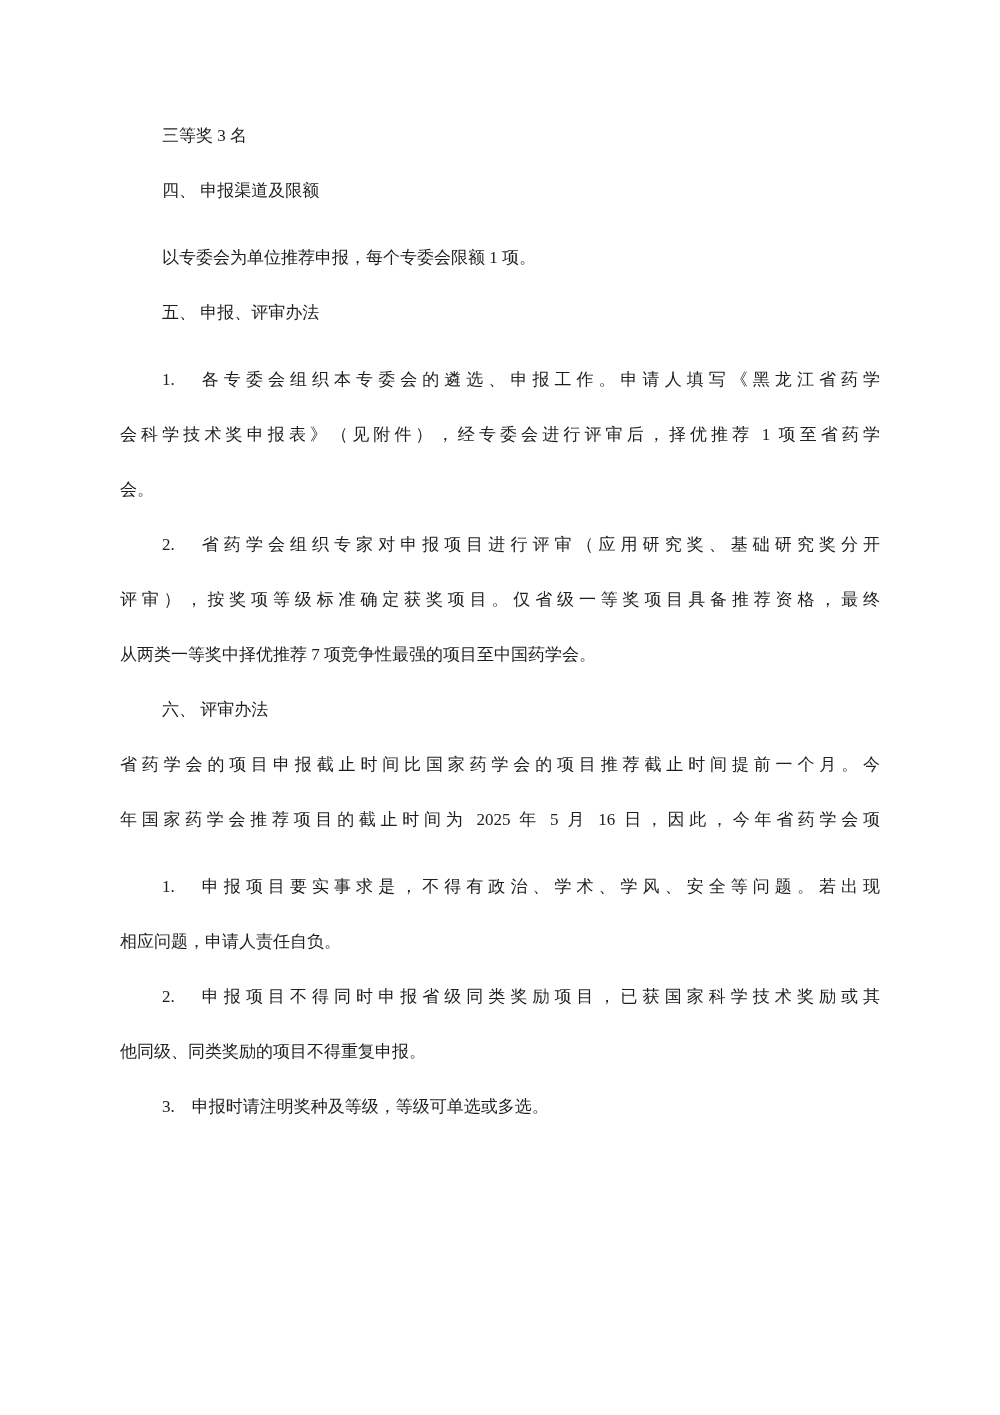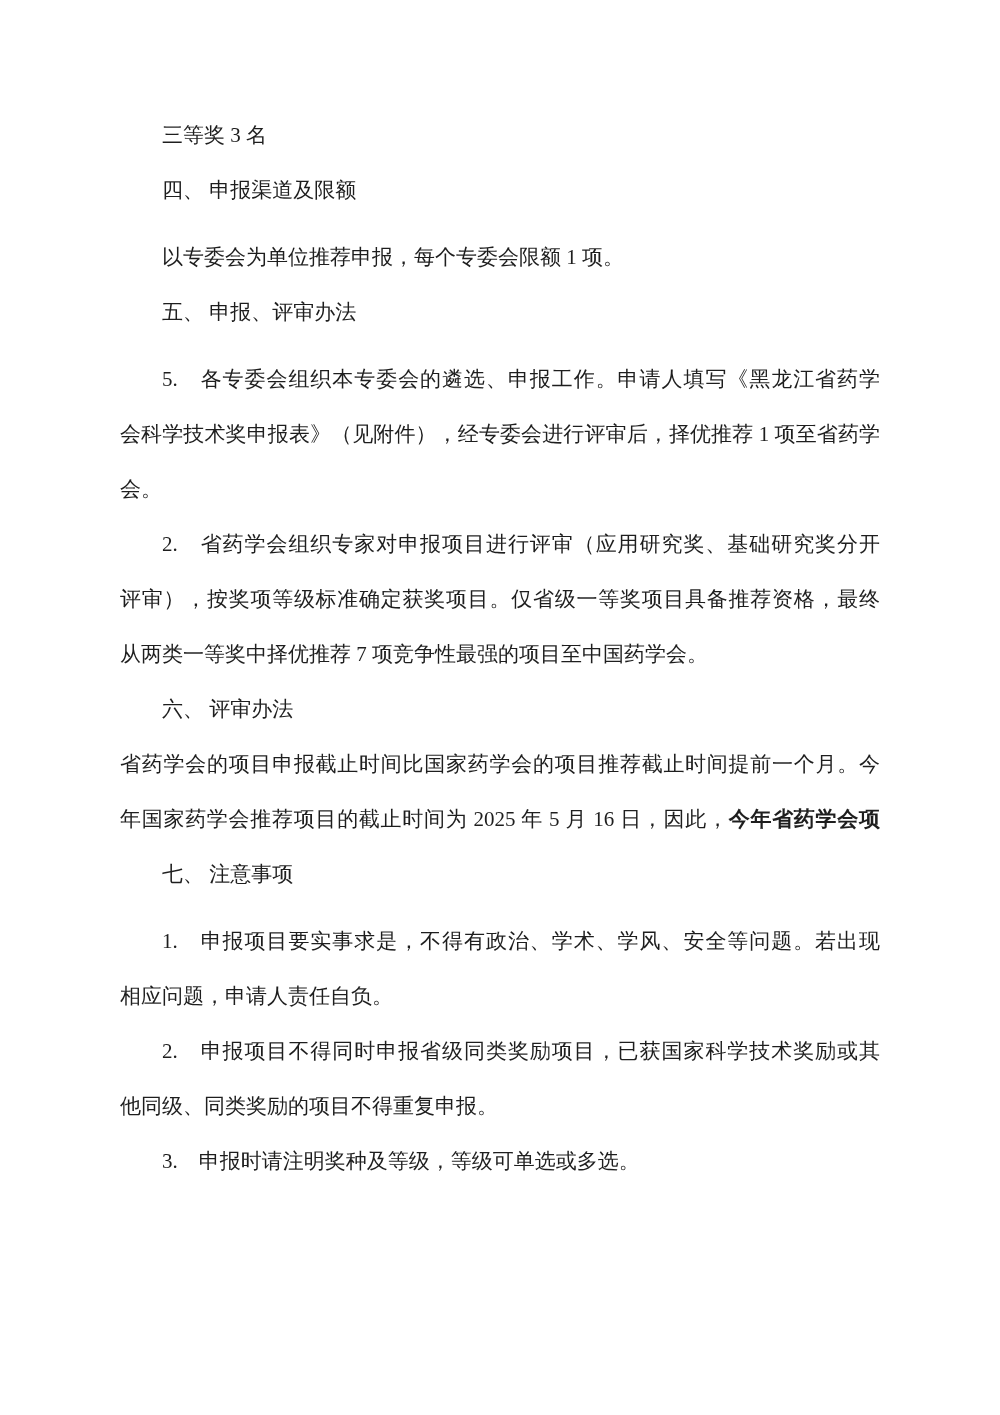--- a/index.html
+++ b/index.html
@@ -18,57 +18,56 @@
   }
   .content {
     position: absolute;
     left: 120px;
     top: 108px;
     width: 760px;
   }
   .line {
     height: 55px;
     line-height: 55px;
-    font-size: 21px;
+    font-size: 17px;
     white-space: nowrap;
     text-align: left;
   }
   .line.indent {
     text-indent: 42px;
   }
   .line.fill {
     white-space: normal;
     text-align: justify;
     text-align-last: justify;
   }
   .line.sp {
     margin-top: 12px;
   }
   .seg-bold {
-    font-weight: bold;
+    font-weight: normal;
   }
 </style>
 </head>
 <body>
 
 <div class="page">
   <div class="content" id="doc-lines">
       <div class="line indent"><span class="seg">三等奖 3 名</span></div>
       <div class="line indent"><span class="seg">四、 申报渠道及限额</span></div>
       <div class="line indent sp"><span class="seg">以专委会为单位推荐申报，每个专委会限额 1 项。</span></div>
       <div class="line indent"><span class="seg">五、 申报、评审办法</span></div>
-      <div class="line indent fill sp"><span class="seg">5.　各专委会组织本专委会的遴选、申报工作。申请人填写《黑龙江省药学</span></div>
+      <div class="line indent fill sp"><span class="seg">1.　各专委会组织本专委会的遴选、申报工作。申请人填写《黑龙江省药学</span></div>
       <div class="line fill"><span class="seg">会科学技术奖申报表》（见附件），经专委会进行评审后，择优推荐 1 项至省药学</span></div>
       <div class="line"><span class="seg">会。</span></div>
       <div class="line indent fill"><span class="seg">2.　省药学会组织专家对申报项目进行评审（应用研究奖、基础研究奖分开</span></div>
       <div class="line fill"><span class="seg">评审），按奖项等级标准确定获奖项目。仅省级一等奖项目具备推荐资格，最终</span></div>
       <div class="line"><span class="seg">从两类一等奖中择优推荐 7 项竞争性最强的项目至中国药学会。</span></div>
       <div class="line indent"><span class="seg">六、 评审办法</span></div>
       <div class="line fill"><span class="seg">省药学会的项目申报截止时间比国家药学会的项目推荐截止时间提前一个月。今</span></div>
       <div class="line fill"><span class="seg">年国家药学会推荐项目的截止时间为 2025 年 5 月 16 日，因此，</span><span class="seg-bold">今年省药学会项</span></div>
-      <div class="line indent"><span class="seg">七、 注意事项</span></div>
       <div class="line indent fill sp"><span class="seg">1.　申报项目要实事求是，不得有政治、学术、学风、安全等问题。若出现</span></div>
       <div class="line"><span class="seg">相应问题，申请人责任自负。</span></div>
       <div class="line indent fill"><span class="seg">2.　申报项目不得同时申报省级同类奖励项目，已获国家科学技术奖励或其</span></div>
       <div class="line"><span class="seg">他同级、同类奖励的项目不得重复申报。</span></div>
       <div class="line indent"><span class="seg">3.　申报时请注明奖种及等级，等级可单选或多选。</span></div>
     </div>
 </div>
 
 </body></html>

